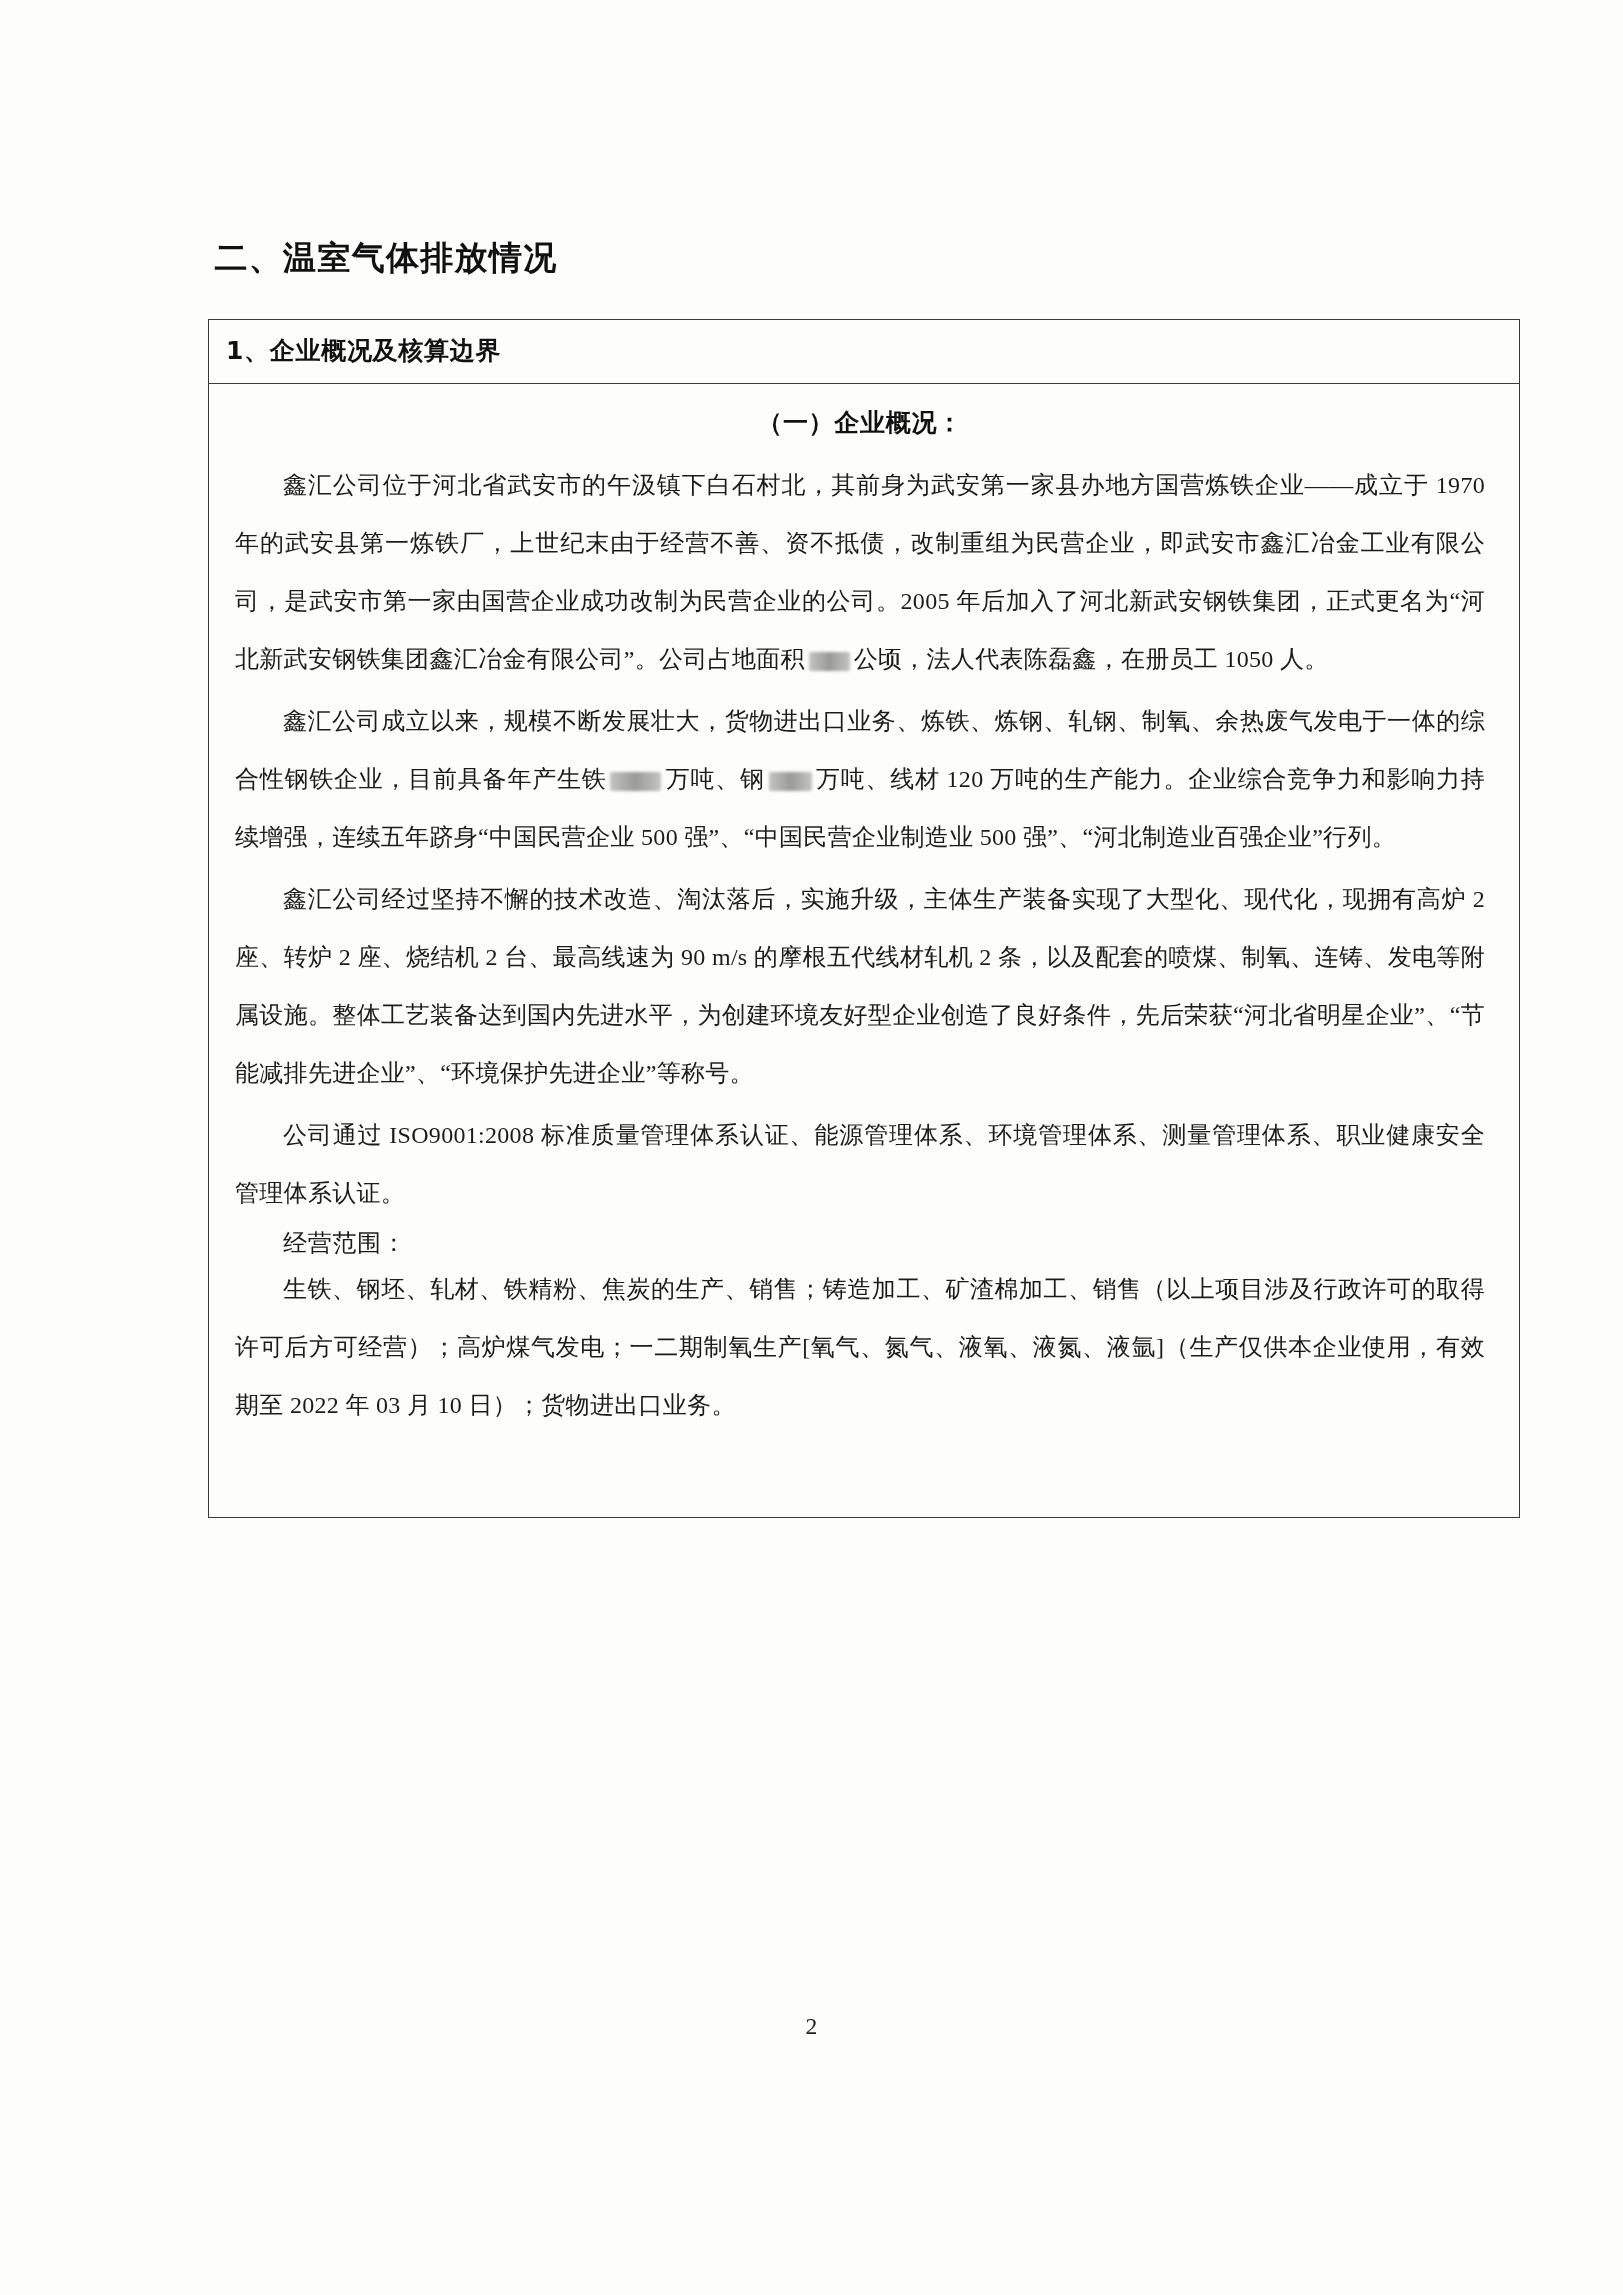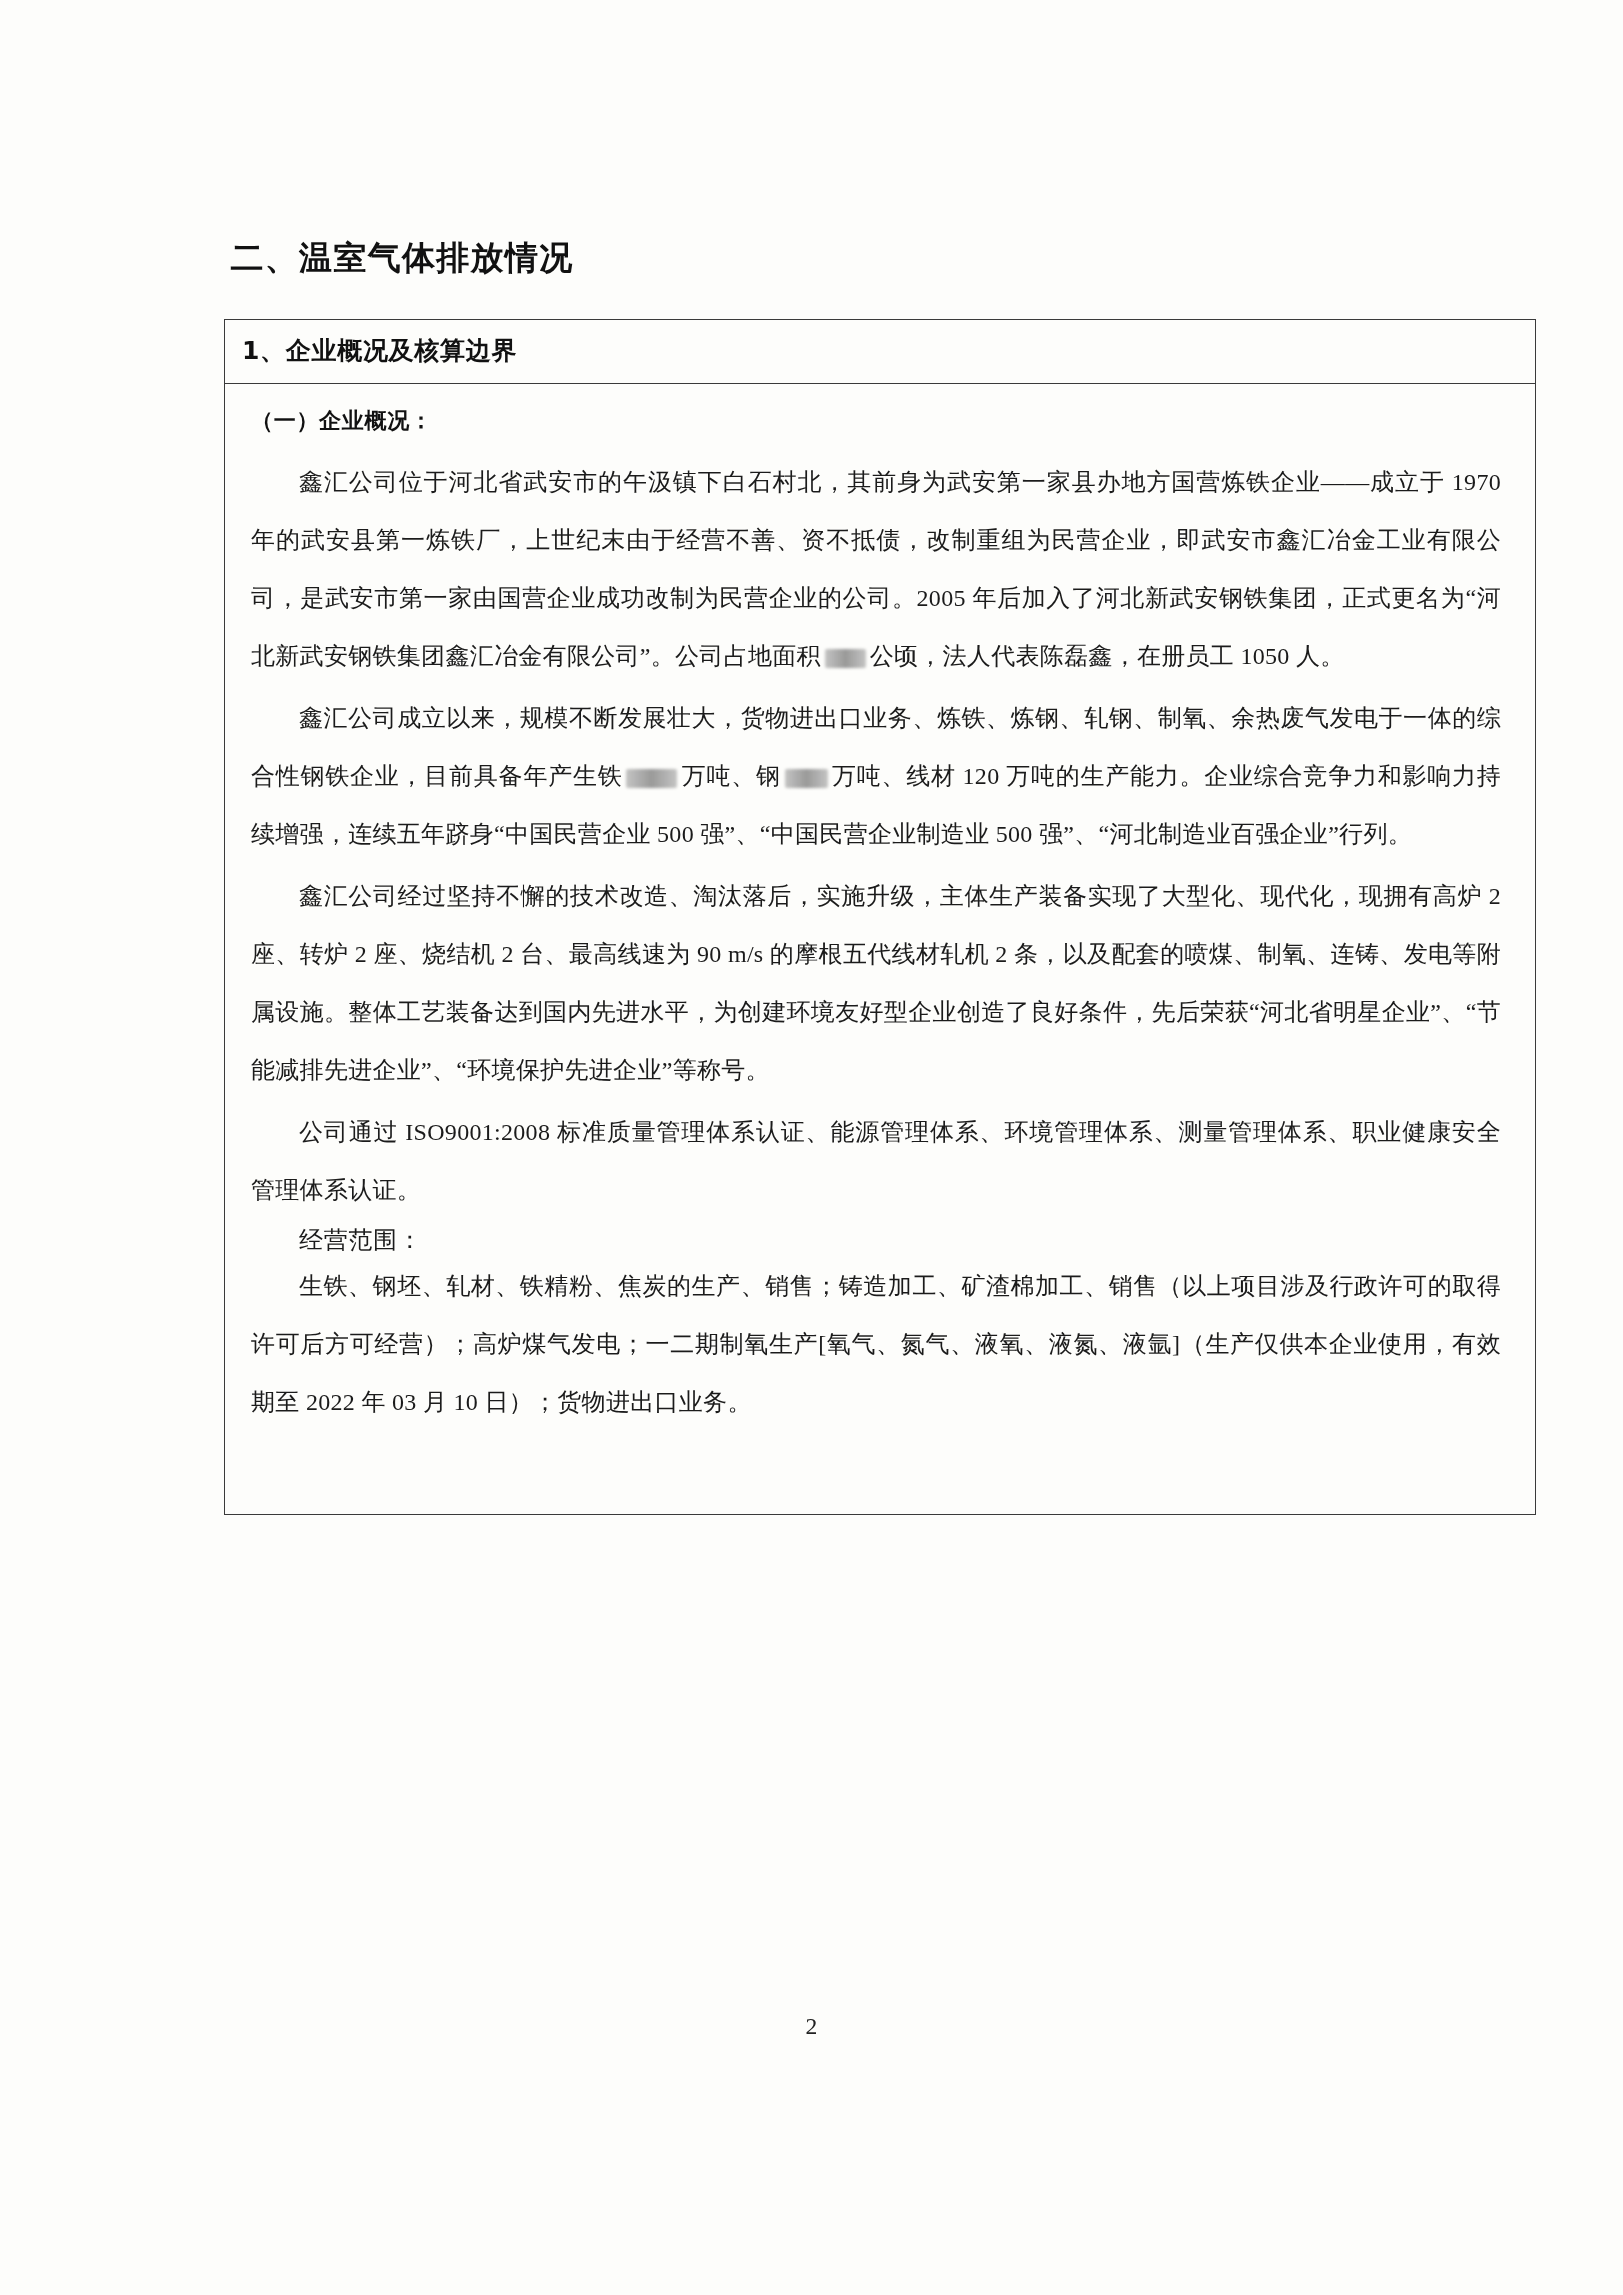--- a/index.html
+++ b/index.html
@@ -16,21 +16,21 @@
     overflow: hidden;
   }
   
   .page {
     position: absolute;
     inset: 0;
     background: #fdfdfb;
   }
   .content {
     position: absolute;
-    left: 224px;
+    left: 208px;
     top: 236px;
     width: 1198px;
   }
   .section-title {
     font-family: "DejaVu Sans", sans-serif;
     font-weight: bold;
     font-size: 33px;
     letter-spacing: 1.3px;
     color: #111;
     margin: 0 0 38px 6.5px;
@@ -48,24 +48,25 @@
     font-size: 25px;
     color: #111;
     letter-spacing: 0.7px;
   }
   .box-body {
     padding: 22px 34px 79px 26px;
   }
   .subhead {
     font-family: "DejaVu Sans", sans-serif;
     font-weight: bold;
-    font-size: 22px;
+    font-size: 25px;
     color: #111;
     margin: 0 0 17px 0;
     letter-spacing: 0.7px;
+    text-align: center;
   }
   p.para {
     font-size: 24px;
     line-height: 58px;
     margin: 0 0 3.9px 0;
     text-indent: 48px;
     text-align: justify;
     text-justify: inter-ideograph;
     letter-spacing: 0.3px;
   }

